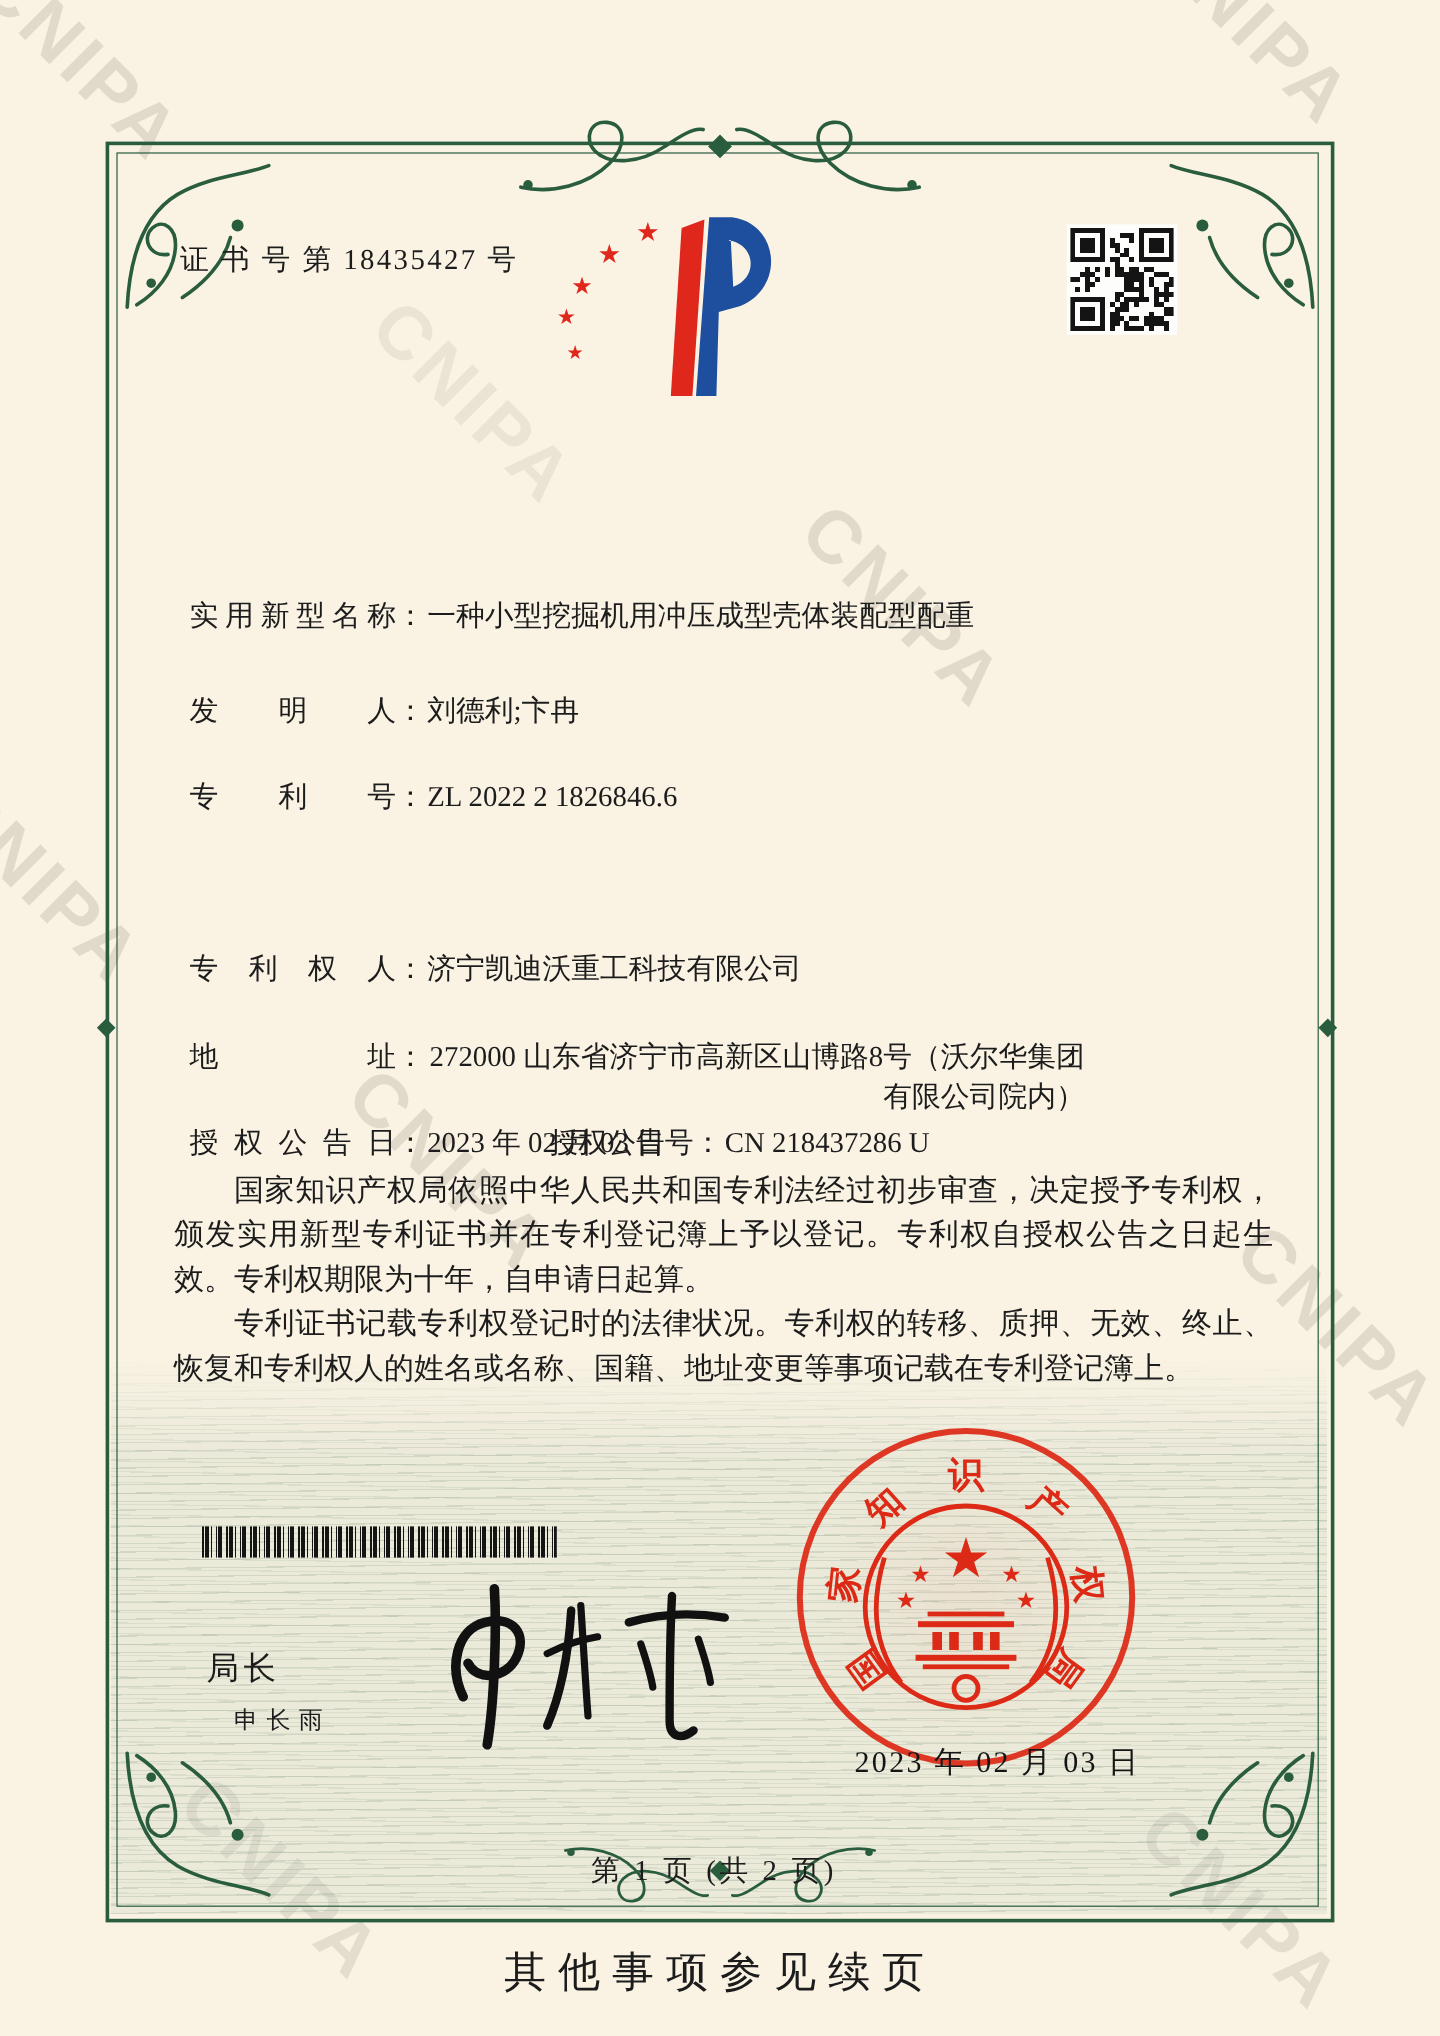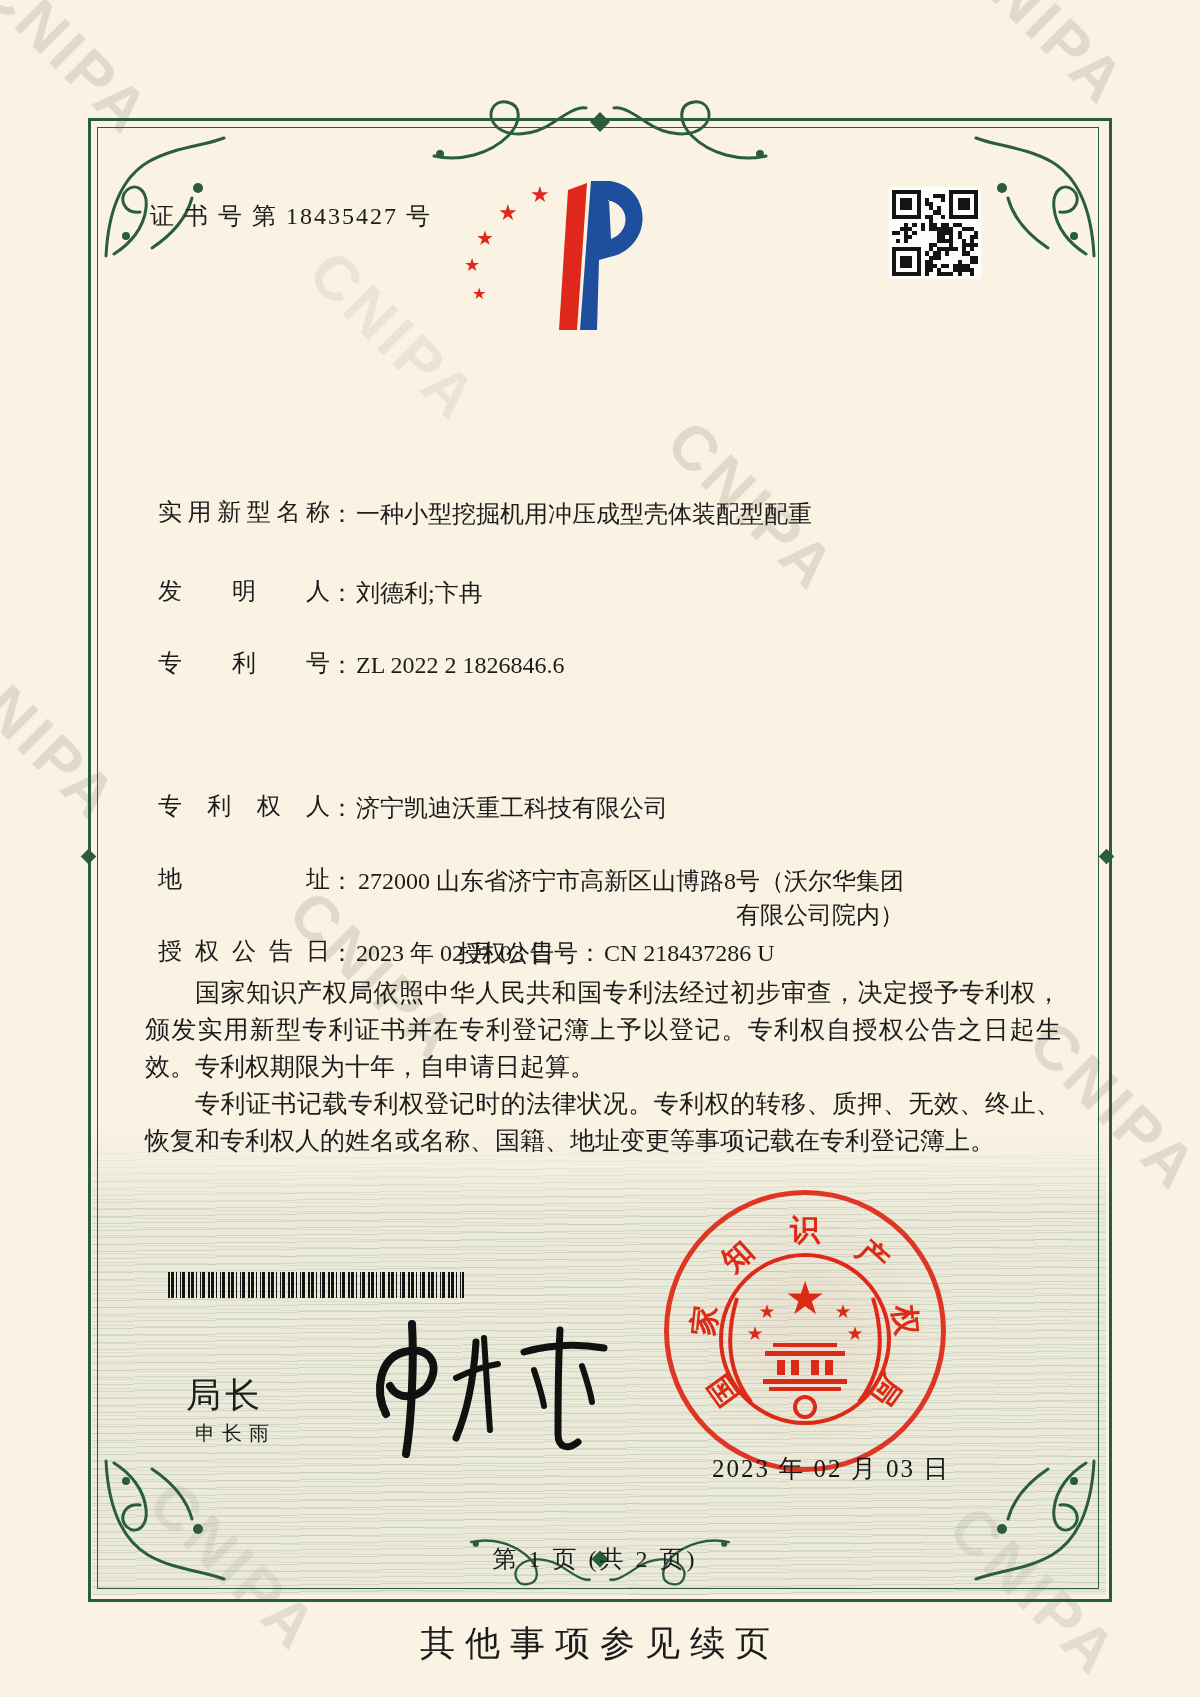--- a/index.html
+++ b/index.html
@@ -30,21 +30,21 @@
   .st3{left:14px;top:50px;font-size:20px}.st4{left:36px;top:24px;font-size:22px}
   .st5{left:68px;top:6px;font-size:22px}
   .logo-p{position:absolute;left:78px;top:0;}
   .qr{position:absolute;left:892px;top:190px;width:86px;height:86px;background:#fdfdfb;
       box-shadow:0 0 0 3px #fdfdfb;}
   .title{position:absolute;left:90px;top:330px;width:1018px;text-align:center;
          font-size:48px;font-weight:700;letter-spacing:8px;}
 
   
   .row{position:absolute;left:158px;font-size:24px;line-height:34px;white-space:nowrap;}
-  .fl{display:inline-block;width:172px;text-align:justify;text-align-last:justify;vertical-align:top;font-family:Liberation Mono, monospace;}
+  .fl{display:inline-block;width:172px;text-align:justify;text-align-last:justify;vertical-align:top;}
   .cl{display:inline-block;vertical-align:top;}
   .fv{display:inline-block;vertical-align:top;margin-left:2px;}
   .r1{top:497px}.r2{top:576px}.r3{top:648px}.r4{top:718px}.r5{top:791px}
   .r6{top:864px;white-space:normal;}
   .r6 .fv{width:548px;text-align:right;}
   .r7{top:936px}
   .g2{position:absolute;left:458px;top:936px;font-size:24px;line-height:34px;white-space:nowrap;}
 
   
   .paras{position:absolute;left:145px;top:974px;width:916px;font-size:25px;line-height:37px;
@@ -58,21 +58,21 @@
       repeating-linear-gradient(180.8deg, rgba(110,138,110,.13) 0 1px, rgba(0,0,0,0) 1px 9px),
       linear-gradient(rgba(206,214,196,.32),rgba(206,214,196,.32));
     -webkit-mask-image:linear-gradient(to bottom,transparent,#000 80px);
     mask-image:linear-gradient(to bottom,transparent,#000 80px);}
 
   
   .barcode{position:absolute;left:168px;top:1272px;width:296px;height:26px;
     background:repeating-linear-gradient(90deg,#141414 0 2px,rgba(0,0,0,0) 2px 3px,
       #141414 3px 6px,rgba(0,0,0,0) 6px 8px,#141414 8px 9px,rgba(0,0,0,0) 9px 12px,
       #141414 12px 13px,rgba(0,0,0,0) 13px 14px,#141414 14px 17px,rgba(0,0,0,0) 17px 20px);}
-  .dir-label{position:absolute;left:186px;top:1372px;font-size:35px;letter-spacing:4px;}
+  .dir-label{position:absolute;left:172px;top:1372px;font-size:27px;letter-spacing:4px;}
   .dir-name{position:absolute;left:156px;top:1420px;font-size:20px;letter-spacing:7px;margin-left:39px;}
   .sig{position:absolute;left:356px;top:1318px;}
   .pageinfo{position:absolute;left:95px;top:1543px;width:1000px;text-align:center;
             font-size:24px;letter-spacing:3px;}
   .contnote{position:absolute;left:95px;top:1620px;width:1010px;text-align:center;
             font-size:35px;letter-spacing:10px;}
 
   
   .seal{position:absolute;left:664px;top:1190px;width:272px;height:272px;border-radius:50%;
         border:5px solid rgba(221,42,22,.93);

